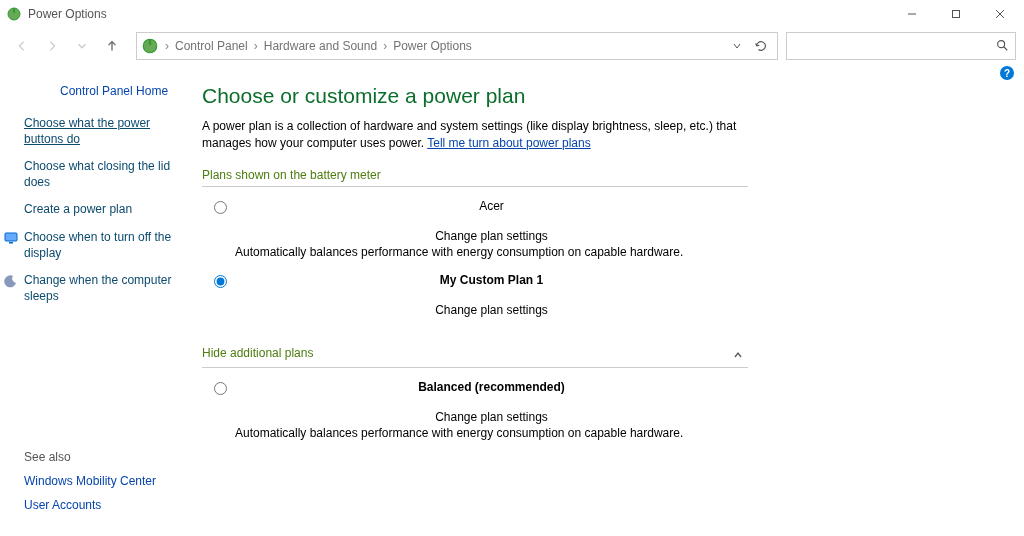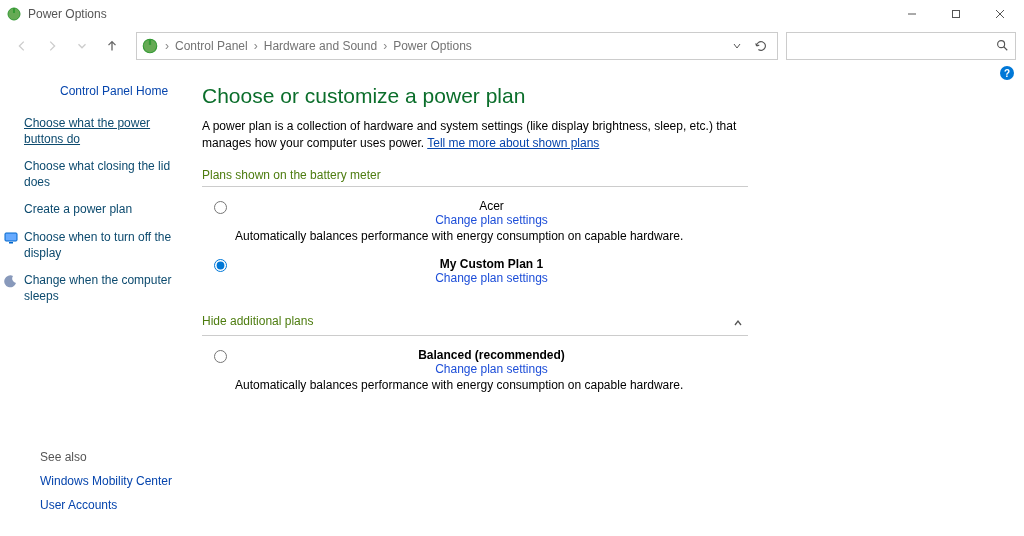--- a/index.html
+++ b/index.html
@@ -188,41 +188,42 @@
   .plan-body { flex: 1; }
   .plan-name {
     color: #000;
   }
   .plan-name.bold { font-weight: 600; }
   .plan-desc {
     color: #000;
     margin-top: 2px;
   }
   .plan-change {
-    color: #1d4ed8;
+    color: #000000;
     cursor: pointer;
+    margin-top: 16px;
   }
   .hide-row {
     display: flex;
     align-items: center;
     margin-top: 18px;
   }
   .hide-row .section-label { flex: 0 0 auto; }
   .hide-row .rule-fill {
     flex: 1;
   }
   .expander {
     width: 20px; height: 20px;
     display: flex; align-items: center; justify-content: center;
     color: #555;
   }
   
   .see-also {
     position: absolute;
-    left: 40px;
+    left: 24px;
     bottom: 14px;
     width: 164px;
   }
   .see-also-title {
     color: #555;
     margin-bottom: 10px;
   }
   .see-also-link {
     color: #0645ad;
     display: block;
@@ -352,21 +353,21 @@
             <path d="M9 2 A6 6 0 1 0 12 9 A4.5 4.5 0 0 1 9 2" fill="#89b"></path>
           </svg>
       </span>
       <a class="sidebar-link">Change when the computer sleeps</a>
     </div>
   </div>
 
   <div class="main">
     <h1 class="page-title">Choose or customize a power plan</h1>
     <p class="page-desc">
-      <span>A power plan is a collection of hardware and system settings (like display brightness, sleep, etc.) that manages how your computer uses power. </span><a>Tell me more about shown plans</a>
+      <span>A power plan is a collection of hardware and system settings (like display brightness, sleep, etc.) that manages how your computer uses power. </span><a>Tell me turn about power plans</a>
     </p>
 
     <div class="section-label">Plans shown on the battery meter</div>
     <div class="section-rule"></div>
 
     <div class="plan-item">
       <input type="radio" name="plan" class="plan-radio" style="">
       <div class="plan-body">
         <div class="plan-row-top">
           <span class="plan-name">Acer</span>

